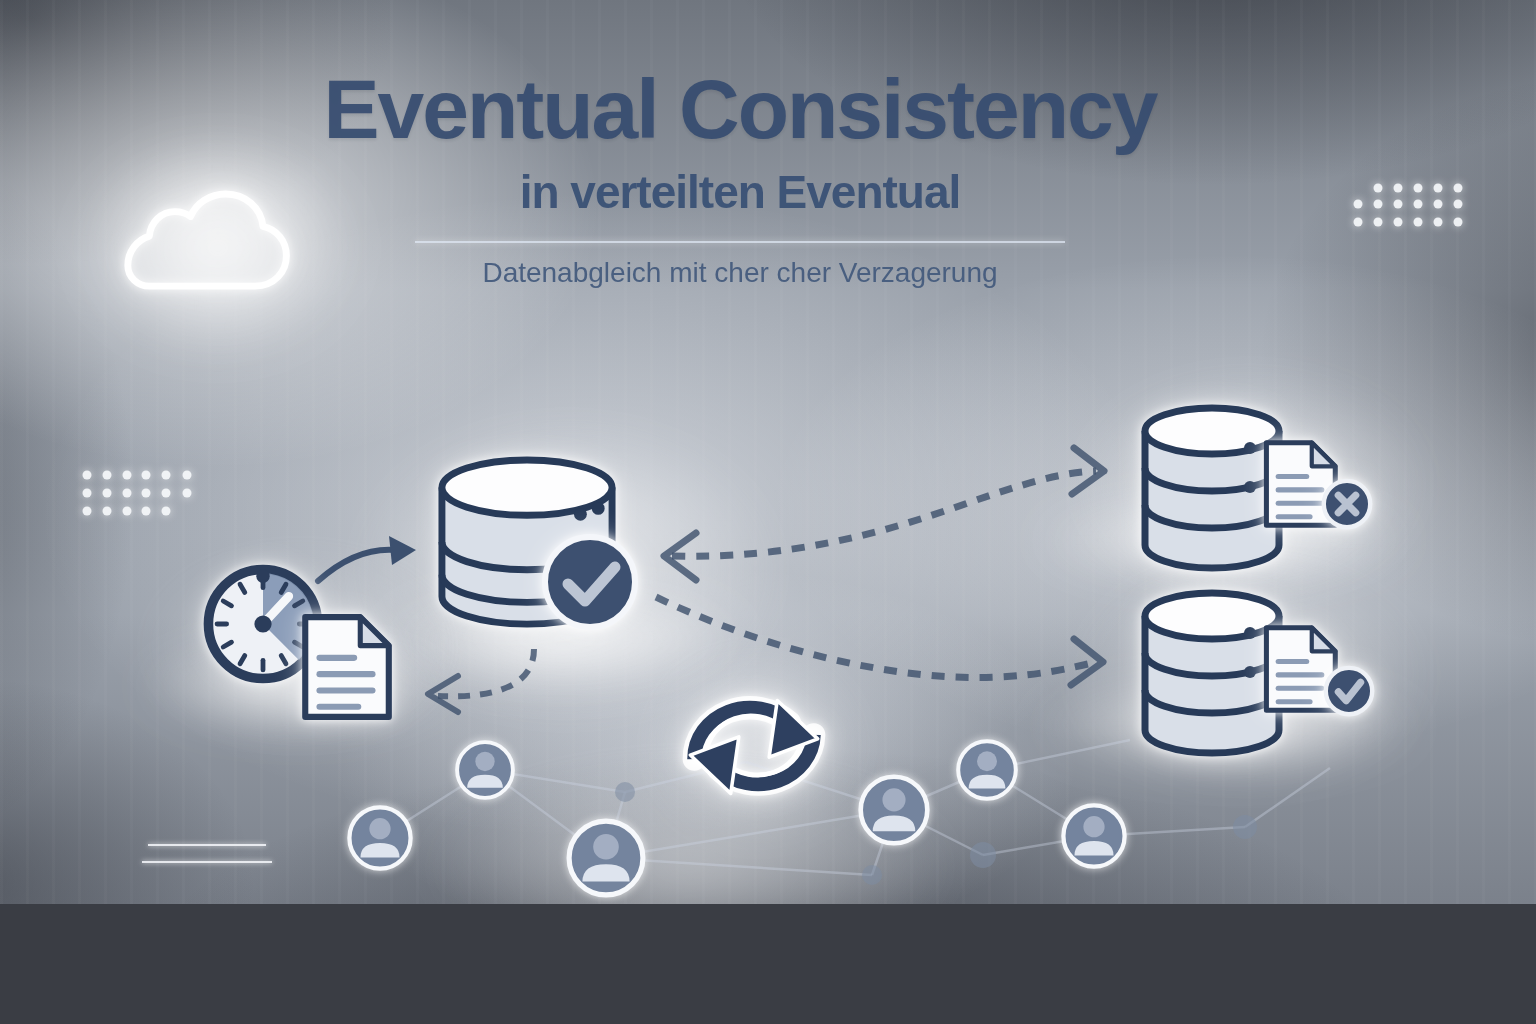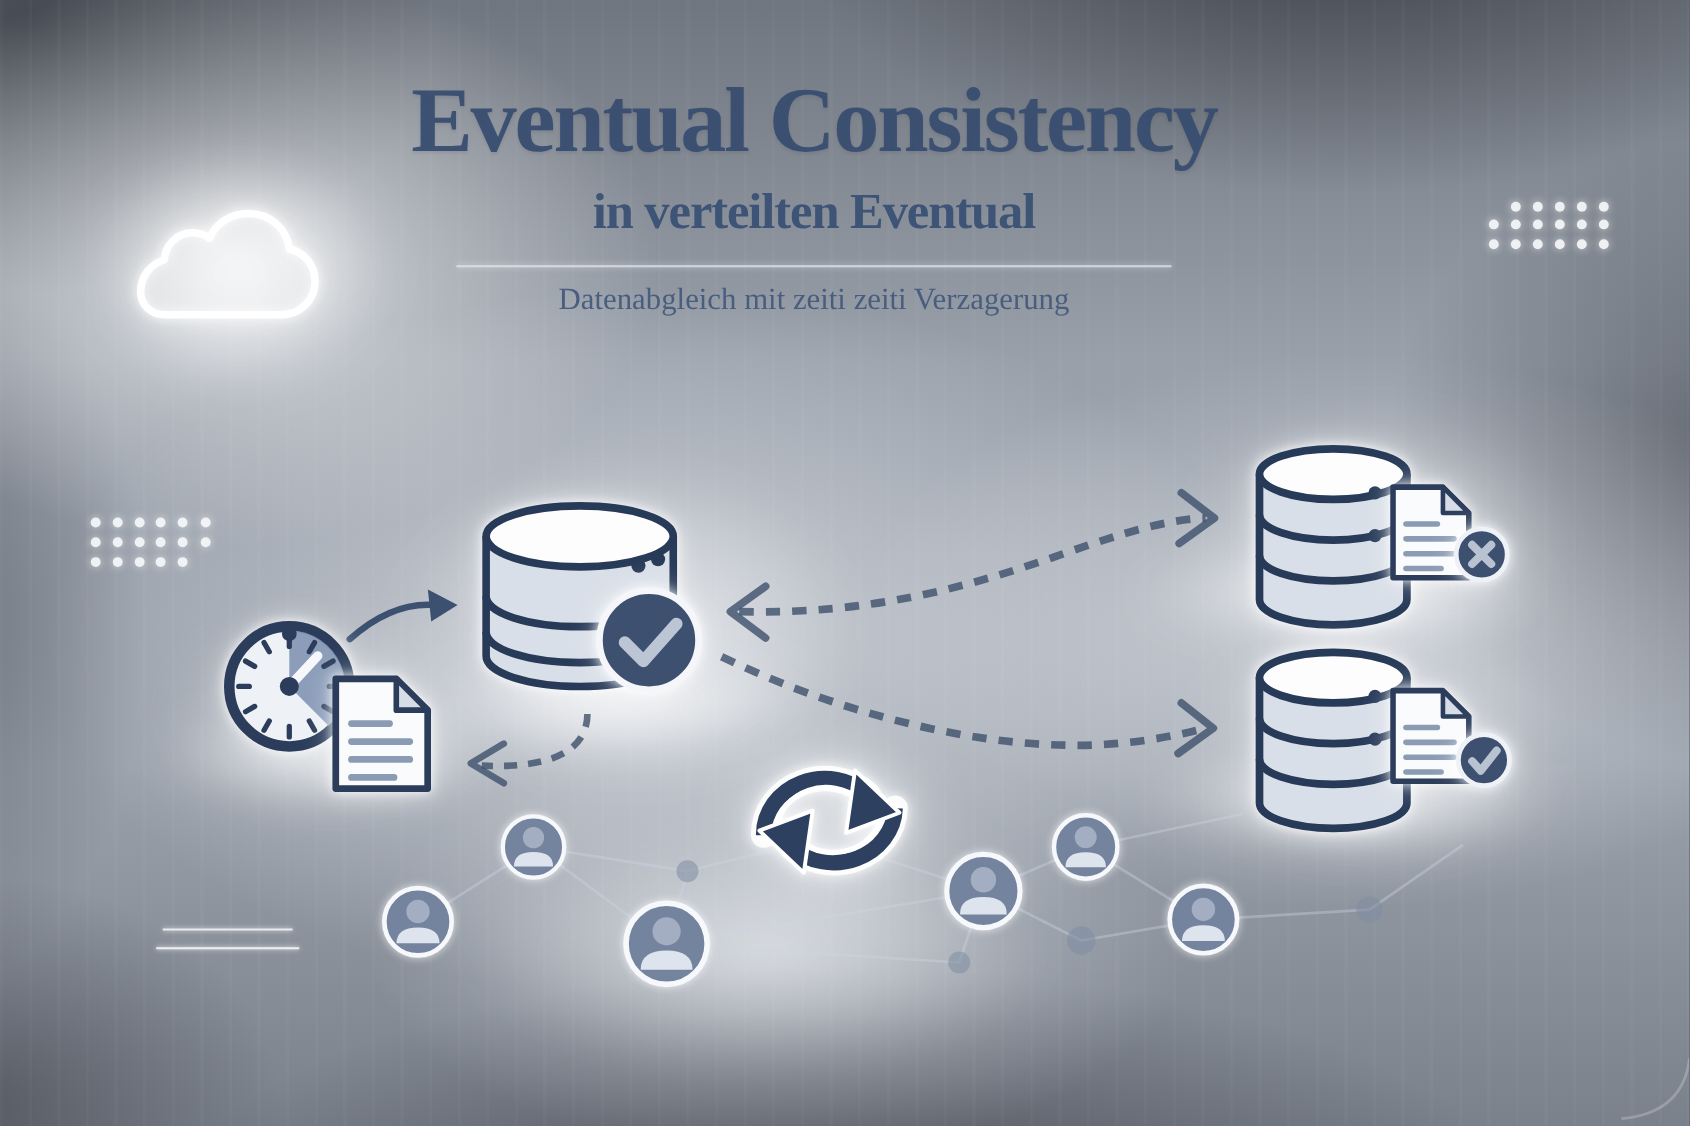--- a/index.html
+++ b/index.html
@@ -1,18 +1,18 @@
 <!DOCTYPE html>
 <html><head>
 <meta charset="utf-8">
 <style>
   html,body{margin:0;padding:0;background:#3a3d44;}
   #canvas{
-    position:relative;width:1536px;height:1024px;overflow:hidden;
-    font-family:Liberation Serif, serif;
+    position:relative;width:1536px;height:904px;overflow:hidden;
+    font-family:Liberation Sans, sans-serif;
     background-color:#8d939d;
     background-image:
       repeating-linear-gradient(90deg, rgba(255,255,255,.025) 0 3px, rgba(0,0,0,0) 3px 26px),
       radial-gradient(620px 420px at 14% 23%, rgba(255,255,255,.60), rgba(255,255,255,0) 62%),
       radial-gradient(900px 520px at 39% 57%, rgba(246,248,252,.55), rgba(246,248,252,0) 62%),
       radial-gradient(760px 420px at 80% 56%, rgba(246,248,252,.50), rgba(246,248,252,0) 60%),
       radial-gradient(620px 320px at 46% 84%, rgba(240,244,250,.45), rgba(240,244,250,0) 60%),
       radial-gradient(560px 380px at 2% 2%, rgba(26,29,36,.50), rgba(26,29,36,0) 65%),
       radial-gradient(820px 430px at 79% -8%, rgba(26,29,36,.55), rgba(26,29,36,0) 60%),
       radial-gradient(520px 440px at 104% 40%, rgba(26,29,36,.45), rgba(26,29,36,0) 65%),
@@ -326,16 +326,16 @@
         <circle cx="40" cy="40" r="36" fill="#74849e" stroke="#f6f8fb" stroke-width="5"></circle>
         <circle cx="40" cy="29" r="12.5" fill="#a3aec2"></circle>
         <path d="M17,63 Q17,46 40,46 Q63,46 63,63 Z" fill="#dee4ee"></path>
       </svg>
   </div>
 
   <div id="header">
     <h1 id="title">Eventual Consistency</h1>
     <h2 id="subtitle">in verteilten Eventual</h2>
     <div id="divider"></div>
-    <p id="tagline">Datenabgleich mit zeiti zeiti Verzagerung</p>
+    <p id="tagline">Datenabgleich mit cher cher Verzagerung</p>
   </div>
 
 </div>
 
 </body></html>

